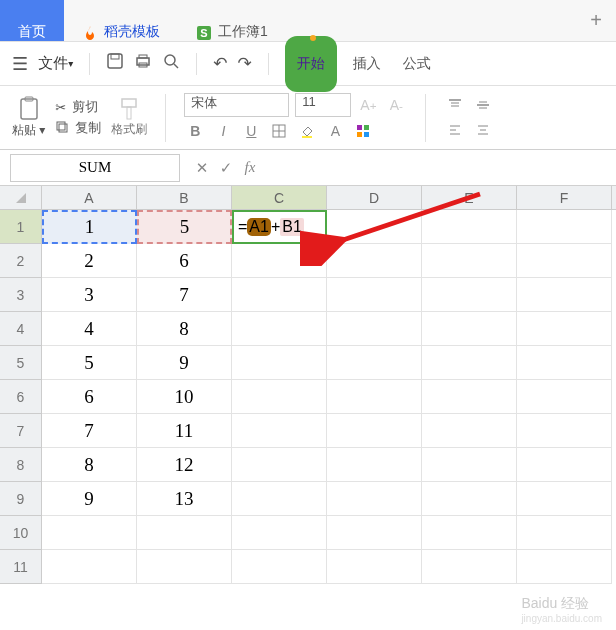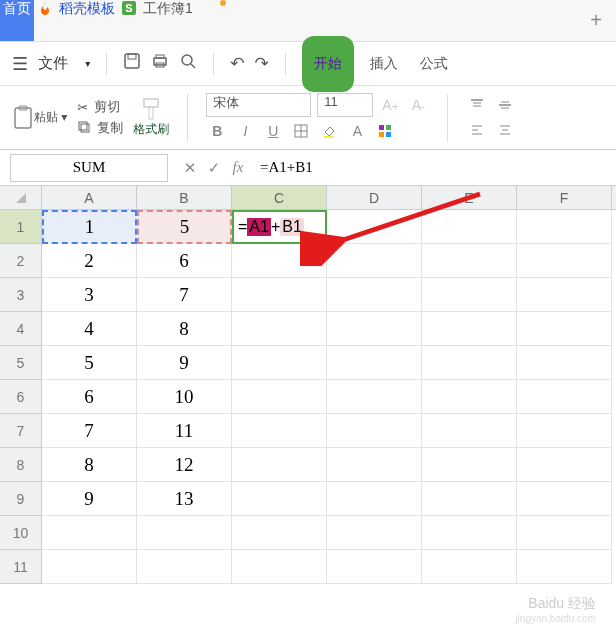--- a/index.html
+++ b/index.html
@@ -1,78 +1,78 @@
 <!DOCTYPE html>
 <html><head>
 <meta charset="utf-8">
 <style>
 * { margin: 0; padding: 0; box-sizing: border-box; font-family: "Microsoft YaHei", sans-serif; }
 body { background: #fff; width: 616px; height: 630px; overflow: hidden; position: relative; }
 
 
 .tabs { display: flex; align-items: center; height: 42px; background: #f7f7f7; border-bottom: 1px solid #e0e0e0; }
-.tab { display: flex; align-items: flex-start; padding: 0 3px; height: 100%; font-size: 14px; cursor: pointer; position: relative; }
+.tab { display: flex; align-items: flex-end; padding: 0 18px; height: 100%; font-size: 14px; cursor: pointer; position: relative; }
 .tab.active { background: #4a7ff0; color: #fff; }
 .tab .icon { margin-right: 6px; display: inline-flex; }
 .tab-docer { color: #1d4ed8; }
 .tab-workbook { color: #555; }
 .tab-workbook::after { content:''; position:absolute; right:-30px; width:6px; height:6px; border-radius:50%; background:#f5a623; }
 .newtab { margin-left: auto; padding: 0 14px; font-size: 20px; color: #888; }
 
 
 .toolbar1 { display: flex; align-items: center; height: 44px; border-bottom: 1px solid #e0e0e0; padding: 0 12px; gap: 10px; background:#fff; }
 .menu-icon { font-size: 18px; color: #555; }
-.file-btn { font-size: 15px; color: #333; display:flex; align-items:center; gap:17px;}
+.file-btn { font-size: 15px; color: #333; display:flex; align-items:center; gap:0;}
 .sep { width: 1px; height: 22px; background: #e0e0e0; margin: 0 6px; }
 .tbicon { color:#555; font-size:17px; }
 .ribbon-btn { font-size: 14px; color: #555; padding: 4px 6px; }
 .ribbon-btn.start { background: #4ea845; color: #4c1d95; border-radius: 12px; padding: 19px 12px; font-size:14px; }
 
 
 .toolbar2 { display: flex; align-items: center; height: 64px; border-bottom: 1px solid #d0d0d0; padding: 6px 12px; gap: 10px; background:#fff; }
 .group { display: flex; flex-direction: column; gap: 3px; }
 .group-row { display: flex; align-items: center; gap: 6px; font-size: 13px; color: #555; }
-.paste-big { display:flex; flex-direction:row; align-items:center; color:#555; font-size:12px;}
+.paste-big { display:flex; flex-direction:column; align-items:center; color:#555; font-size:12px;}
 .vsep { width: 1px; height: 48px; background: #e0e0e0; margin: 0 8px; }
 .font-select { border: 1px solid #ccc; height: 24px; width: 105px; font-size: 13px; padding: 0 6px; background:#fff;}
 .size-select { border: 1px solid #ccc; height: 24px; width: 56px; font-size: 13px; padding: 0 6px; background:#fff;}
 .fmt-btn { width: 22px; height: 22px; display:inline-flex; align-items:center; justify-content:center; color:#888; font-size:14px; border:1px solid transparent;}
 .fmt-btn.disabled { color:#ccc; }
-.format-painter { display:flex; flex-direction:column; align-items:center; color:#14532d; font-size:12px;}
+.format-painter { display:flex; flex-direction:column; align-items:center; color:#737373; font-size:12px;}
 
 
 .fbar { display: flex; align-items: center; height: 36px; border-bottom: 1px solid #d0d0d0; background:#fff; }
-.namebox { width: 158px; height: 28px; border: 1px solid #ccc; margin: 0 10px; text-align: center; font-size: 15px; font-family: "Times New Roman", serif; display:flex; align-items:center; justify-content:center; }
+.namebox { width: 170px; height: 28px; border: 1px solid #ccc; margin: 0 10px; text-align: center; font-size: 15px; font-family: "Times New Roman", serif; display:flex; align-items:center; justify-content:center; }
 .fbar .fbtn { width: 24px; text-align:center; color:#888; font-size:15px;}
 .fbar .fx { font-style: italic; font-family: serif; }
 .formula-input { flex:1; border:none; outline:none; font-size: 15px; font-family: "Times New Roman", serif; padding-left: 10px; }
 
 
 .grid { position: relative; }
 .hdr-row { display:flex; height: 24px; background:#eef0f2; border-bottom:1px solid #ccc;}
 .corner { width: 42px; border-right:1px solid #ccc; background:#eef0f2; display:flex; align-items:center; justify-content:center;}
 .colhdr { width: 95px; border-right:1px solid #ccc; display:flex; align-items:center; justify-content:center; font-size:14px; color:#666;}
 .row { display:flex; height: 34px; }
 .rowhdr { width: 42px; background:#eef0f2; border-right:1px solid #ccc; border-bottom:1px solid #ccc; display:flex; align-items:center; justify-content:center; font-size:14px; color:#777;}
 .cell { width: 95px; border-right:1px solid #e3e3e3; border-bottom:1px solid #e3e3e3; display:flex; align-items:center; justify-content:center; font-size: 19px; font-family: "Times New Roman", serif; position:relative;}
 .cell.colC { justify-content:flex-start; padding-left:4px; font-size:16px;}
 .colhdr.sel { background:#d9e4c5; }
 .rowhdr.sel { background:#d9e4c5; }
 
 
 .cell.a1 { background:#e8eef7; border:2px dashed #4a7ff0; }
 .cell.b1 { background:#f7e8e8; border:2px dashed #d98b8b; }
 .cell.c1 { border:2px solid #4ea845; }
-.cell.c1 .ref1 { background:#be185d; padding:0 2px; border-radius:0;}
+.cell.c1 .ref1 { background:#a16207; padding:0 2px; border-radius:5px;}
 .cell.c1 .ref2 { background:#f5dada; padding:0 2px; border-radius:2px;text-align:center;}
 
 
 .arrow { position:absolute; pointer-events:none; }
 
-.watermark { position:absolute; right:20px; bottom:6px; font-size:14px; color:#ccc; font-family: sans-serif; display:flex; align-items:center; gap:4px;text-align:right;}
+.watermark { position:absolute; right:14px; bottom:6px; font-size:14px; color:#ccc; font-family: sans-serif; display:flex; align-items:center; gap:4px;}
 .watermark .sub { font-size:10px; display:block; color:#ddd; }
 </style>
 </head>
 <body>
 
 <div class="tabs">
   <div class="tab active">
       <span>首页</span>
     </div>
   <div class="tab tab-docer">
@@ -237,21 +237,20 @@
       </span>
     </div>
   </div>
 </div>
 
 <div class="fbar">
   <div class="namebox">SUM</div>
   <span class="fbtn">✕</span>
   <span class="fbtn">✓</span>
   <span class="fbtn fx">fx</span>
-  <input class="formula-input" value="=A1+B1" style="">
 </div>
 
 <div class="grid">
   <div class="hdr-row">
     <div class="corner">
       <svg width="10" height="10" viewBox="0 0 10 10">
           <path d="M10 0 L10 10 L0 10 Z" fill="#bbb"></path>
         </svg>
     </div>
     <div class="colhdr">A</div>

